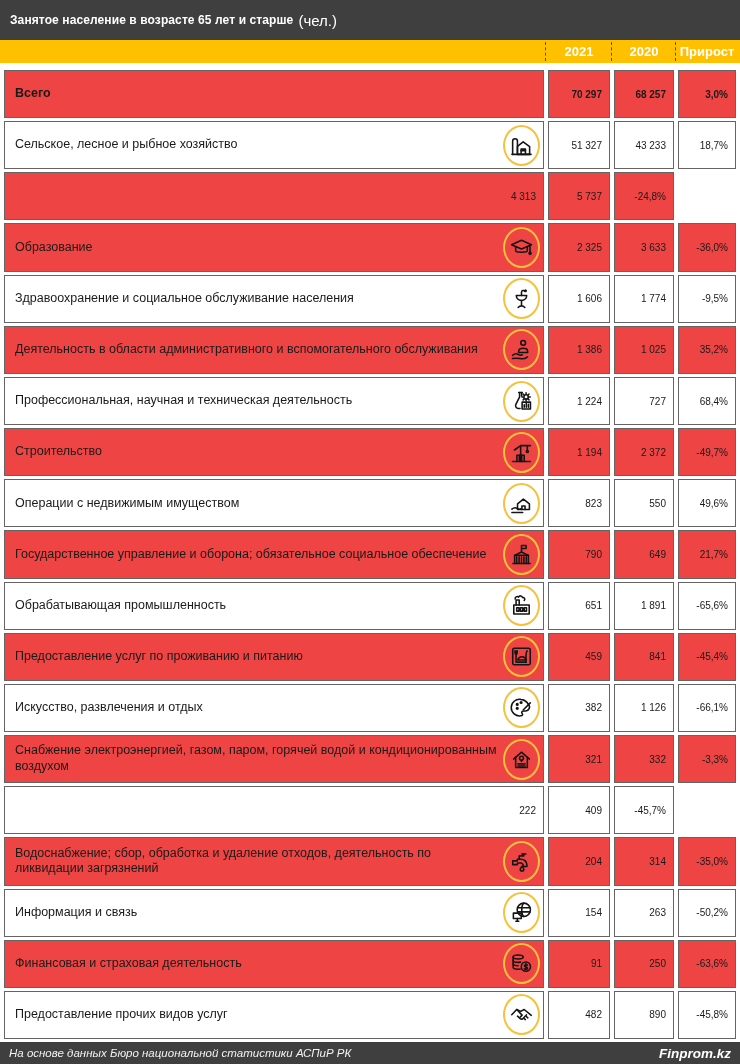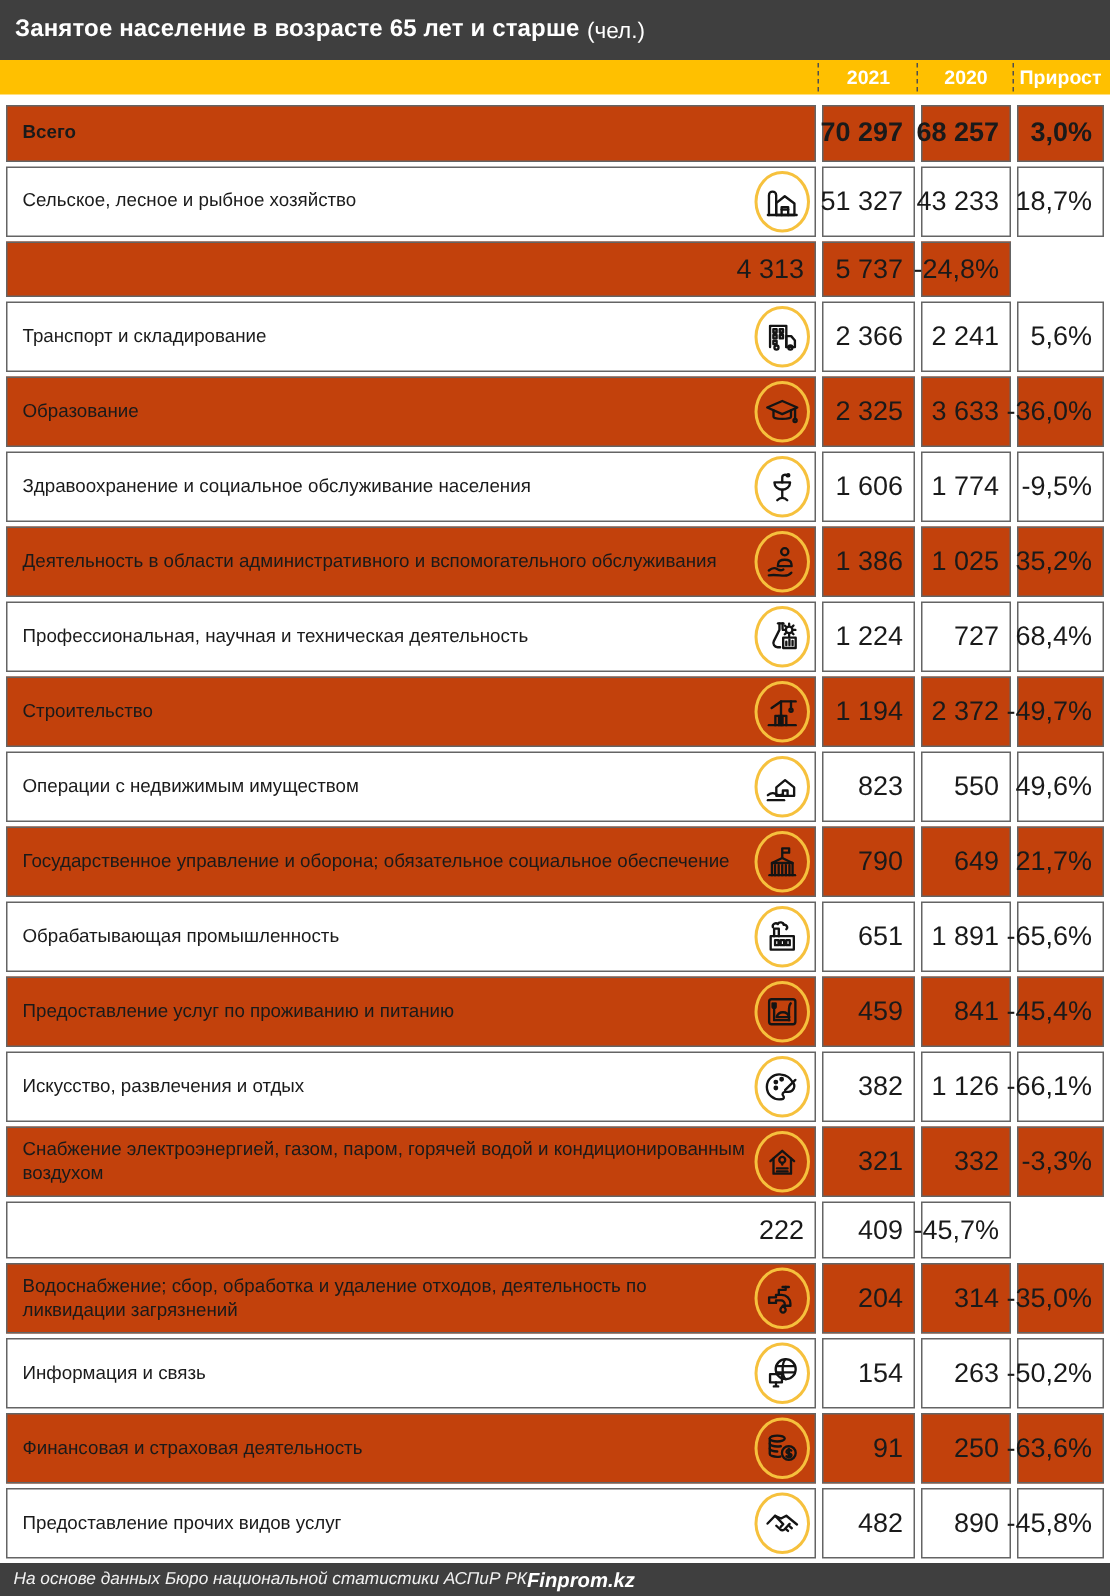--- a/index.html
+++ b/index.html
@@ -6,21 +6,21 @@
   html,body { width: 740px; height: 1064px; }
   body {
     position: relative; overflow: hidden; background: #fff;
     font-family: "Liberation Sans", sans-serif; color: #1a1a1a;
   }
   .titlebar {
     position: absolute; top: 0; left: 0; right: 0; height: 40px;
     background: #3f3f3f; color: #fff;
     display: flex; align-items: center; padding-left: 10px;
   }
-  .titlebar .t-main { font-weight: 700; font-size: 16px; letter-spacing: .1px; }
+  .titlebar .t-main { font-weight: 700; font-size: 12px; letter-spacing: .1px; }
   .titlebar .t-unit { font-weight: 400; font-size: 15px; margin-left: 5px; }
 
   .colheader {
     position: absolute; top: 40px; left: 0; right: 0; height: 23px;
     background: #ffc000;
     display: grid; grid-template-columns: 1fr 62px 60px 58px;
     column-gap: 4px; padding: 0 4px; align-items: stretch;
   }
   .hcell {
     position: relative; color: #fff; font-size: 13px; font-weight: 600;
@@ -33,38 +33,38 @@
 
   .table {
     position: absolute; top: 70px; left: 4px; right: 4px; height: 969px;
     display: flex; flex-direction: column; gap: 3px;
   }
   .row { flex: 1; display: grid; grid-template-columns: 1fr 62px 60px 58px; column-gap: 4px; }
   .cell {
     border: 1px solid #646464; background: #fff;
     display: flex; align-items: center; min-width: 0;
   }
-  .row.alt .cell { background: #c2410c; }
+  .row.alt .cell { background: #ef4444; }
   .label-cell { justify-content: space-between; padding: 2px 3px 2px 10px; }
   .label-text { flex: 1; font-size: 12.5px; line-height: 1.25; padding-right: 4px; }
-  .num-cell { justify-content: flex-end; padding-right: 7px; font-size: 18px; white-space: nowrap; }
+  .num-cell { justify-content: flex-end; padding-right: 7px; font-size: 10px; white-space: nowrap; }
   .row.total .label-text, .row.total .num-cell { font-weight: 700; }
   .ring {
     flex: 0 0 auto; width: 37px; height: 41px;
     border: 2px solid #f6c13d; border-radius: 50%;
     display: flex; align-items: center; justify-content: center;
   }
   .ring svg {
     width: 25px; height: 25px; fill: none; stroke: #141414;
     stroke-width: 1.5; stroke-linecap: round; stroke-linejoin: round;
   }
   .footer {
     position: absolute; left: 0; right: 0; bottom: 0; height: 22px;
     background: #3f3f3f; color: #fff; font-style: italic;
-    display: flex; align-items: center; 
+    display: flex; align-items: center; justify-content: space-between;
     padding: 0 9px;
   }
   .footer .source { font-size: 11.5px; color: #f2f2f2; }
   .footer .brand { font-size: 13.5px; font-weight: 700; }
 </style>
 </head>
 <body>
 
 <header class="titlebar">
   <span class="t-main">Занятое население в возрасте 65 лет и старше</span>
@@ -106,37 +106,20 @@
     <div class="cell num-cell">43 233</div>
     <div class="cell num-cell">18,7%</div>
   </div>
 
   <div class="row alt">
     <div class="cell num-cell">4 313</div>
     <div class="cell num-cell">5 737</div>
     <div class="cell num-cell">-24,8%</div>
   </div>
 
-  <div class="row">
-    <div class="cell label-cell">
-      <span class="label-text">Транспорт и складирование</span>
-      <span class="ring">
-          <svg viewBox="0 0 24 24">
-            <path d="M4.2 18.6V5h10.4v13.6"></path>
-            <path d="M6.3 7.2h2.1v2.1H6.3zM10.4 7.2h2.1v2.1h-2.1zM6.3 10.9h2.1V13H6.3zM10.4 10.9h2.1V13h-2.1zM6.3 14.6h2.1v2.1H6.3z"></path>
-            <path d="M14.6 11.6h3.1l2.4 2.8v4.2h-5.5z"></path>
-            <circle cx="17.2" cy="18.9" r="1.3"></circle>
-            <circle cx="8.3" cy="18.9" r="1.3"></circle>
-          </svg>
-        </span>
-    </div>
-    <div class="cell num-cell">2 366</div>
-    <div class="cell num-cell">2 241</div>
-    <div class="cell num-cell">5,6%</div>
-  </div>
 
   <div class="row alt">
     <div class="cell label-cell">
       <span class="label-text">Образование</span>
       <span class="ring">
           <svg viewBox="0 0 24 24">
             <path d="M2.4 9.3L12 5.1l9.6 4.2L12 13.5z"></path>
             <path d="M6.4 11.2v4c0 1.8 11.2 1.8 11.2 0v-4"></path>
             <path d="M20.2 10.1v6"></path>
             <circle cx="20.2" cy="17.6" r="1"></circle>

